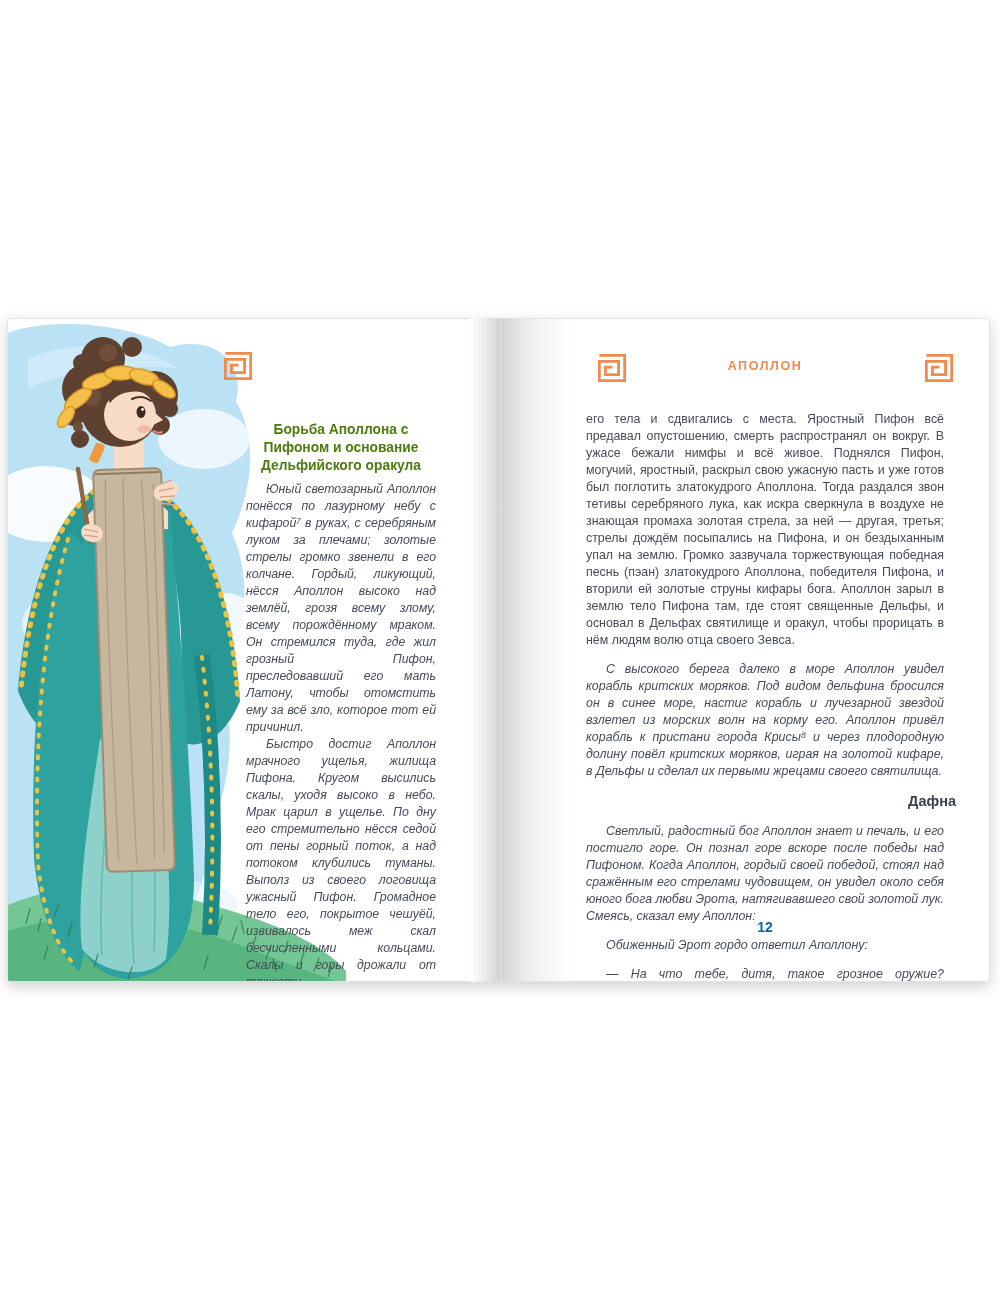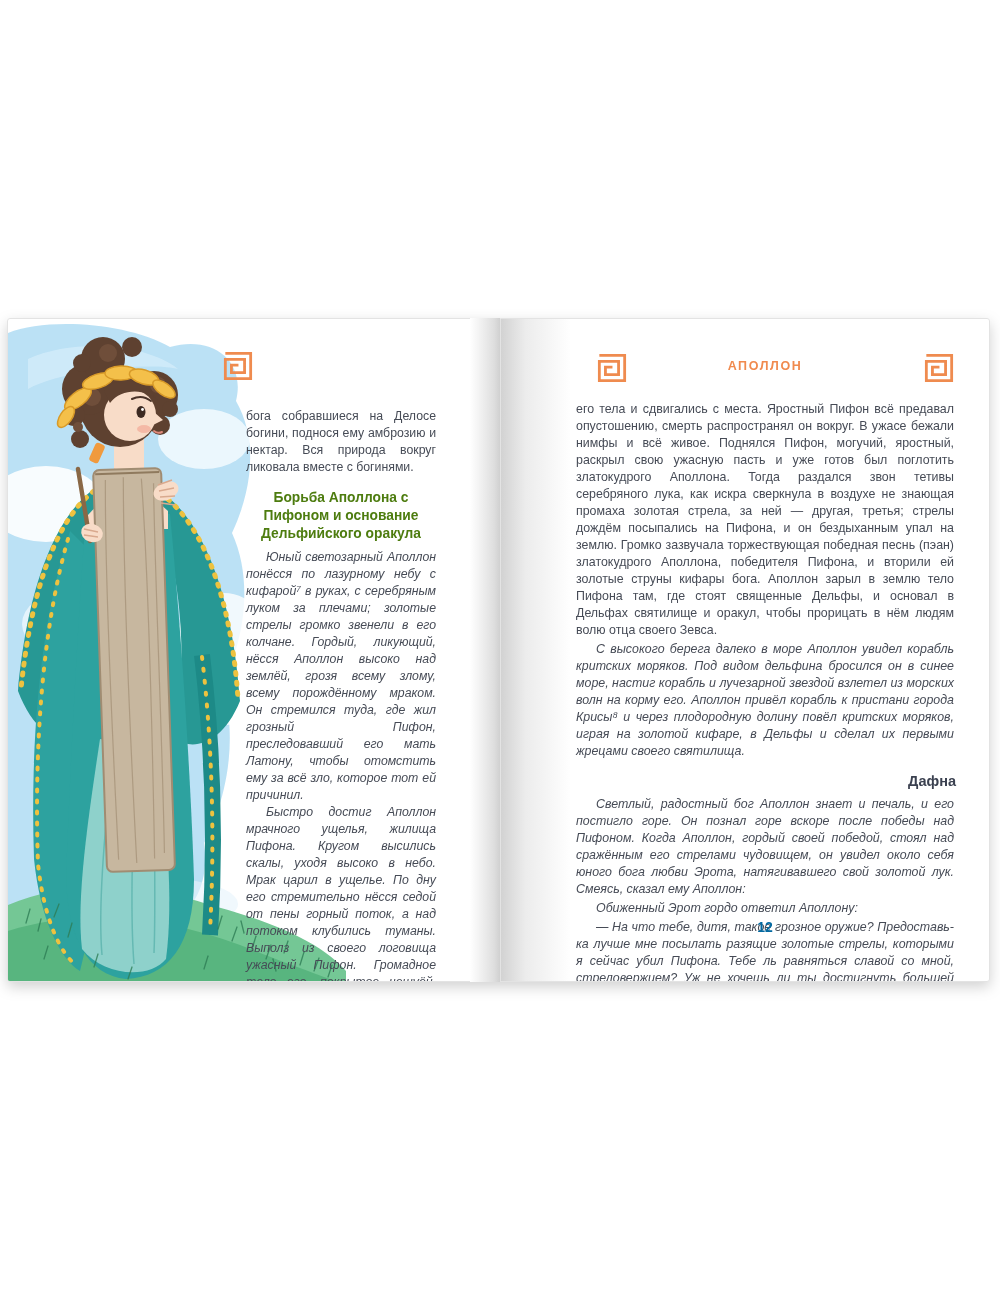--- a/index.html
+++ b/index.html
@@ -47,21 +47,21 @@
     margin:13px 0 6px 0;
     color:#4d7c0f;font-weight:bold;font-size:13.8px;line-height:18px;
     text-align:center;
   }
   .indent{text-indent:20px;font-style:italic;}
   
   .right-column{
     position:absolute;left:73px;top:80px;width:382px;
     color:#464b56;font-size:12.4px;line-height:17px;text-align:justify;
   }
-  .right-column p{margin:2px;}
+  .right-column p{margin:12px;}
   .rp-heading{
     margin:12px 0 5px 0;
     color:#3b4150;font-weight:bold;font-size:14.5px;line-height:19px;
     text-align:right;
   }
   .page-num{
     position:absolute;left:73px;top:600px;width:382px;text-align:center;
     color:#0369a1;font-weight:bold;font-size:14px;
   }
   .illustration{position:absolute;left:0;top:0;width:465px;height:664px;}
@@ -181,21 +181,20 @@
           <path d="M120,660 l4,-12"></path>
           <path d="M196,650 l4,-13"></path>
       </g>
     </svg>
 
     <svg class="ornament orn-left-page" viewBox="0 0 32 32">
       <path d="M2.5,2.5 H29.5 V29.5 H2.5 V9 H23 V23 H9 V15 H16.5" fill="none" stroke="#ef8b4f" stroke-width="3"></path>
     </svg>
 
     <div class="left-column">
-      <p>бога собравшиеся на Делосе богини, поднося ему амброзию и нектар. Вся природа вокруг ликовала вместе с богинями.</p>
       <h2 class="lp-heading">Борьба Аполлона с Пифоном и основание Дельфийского оракула</h2>
       <p class="indent">Юный светозарный Аполлон понёсся по лазурному небу с кифарой⁷ в руках, с серебряным луком за плечами; золотые стрелы громко звенели в его колчане. Гордый, ликующий, нёсся Аполлон высоко над землёй, грозя всему злому, всему порождённому мраком. Он стремился туда, где жил грозный Пифон, преследовавший его мать Латону, чтобы отомстить ему за всё зло, которое тот ей причинил.</p>
       <p class="indent">Быстро достиг Аполлон мрачного ущелья, жилища Пифона. Кругом высились скалы, уходя высоко в небо. Мрак царил в ущелье. По дну его стремительно нёсся седой от пены горный поток, а над потоком клубились туманы. Выполз из своего логовища ужасный Пифон. Громадное тело его, покрытое чешуёй, извивалось меж скал бесчисленными кольцами. Скалы и горы дрожали от тяжести</p>
     </div>
   </div>
 
   <div class="gutter"></div>
 
   <div class="page page-right">
 

